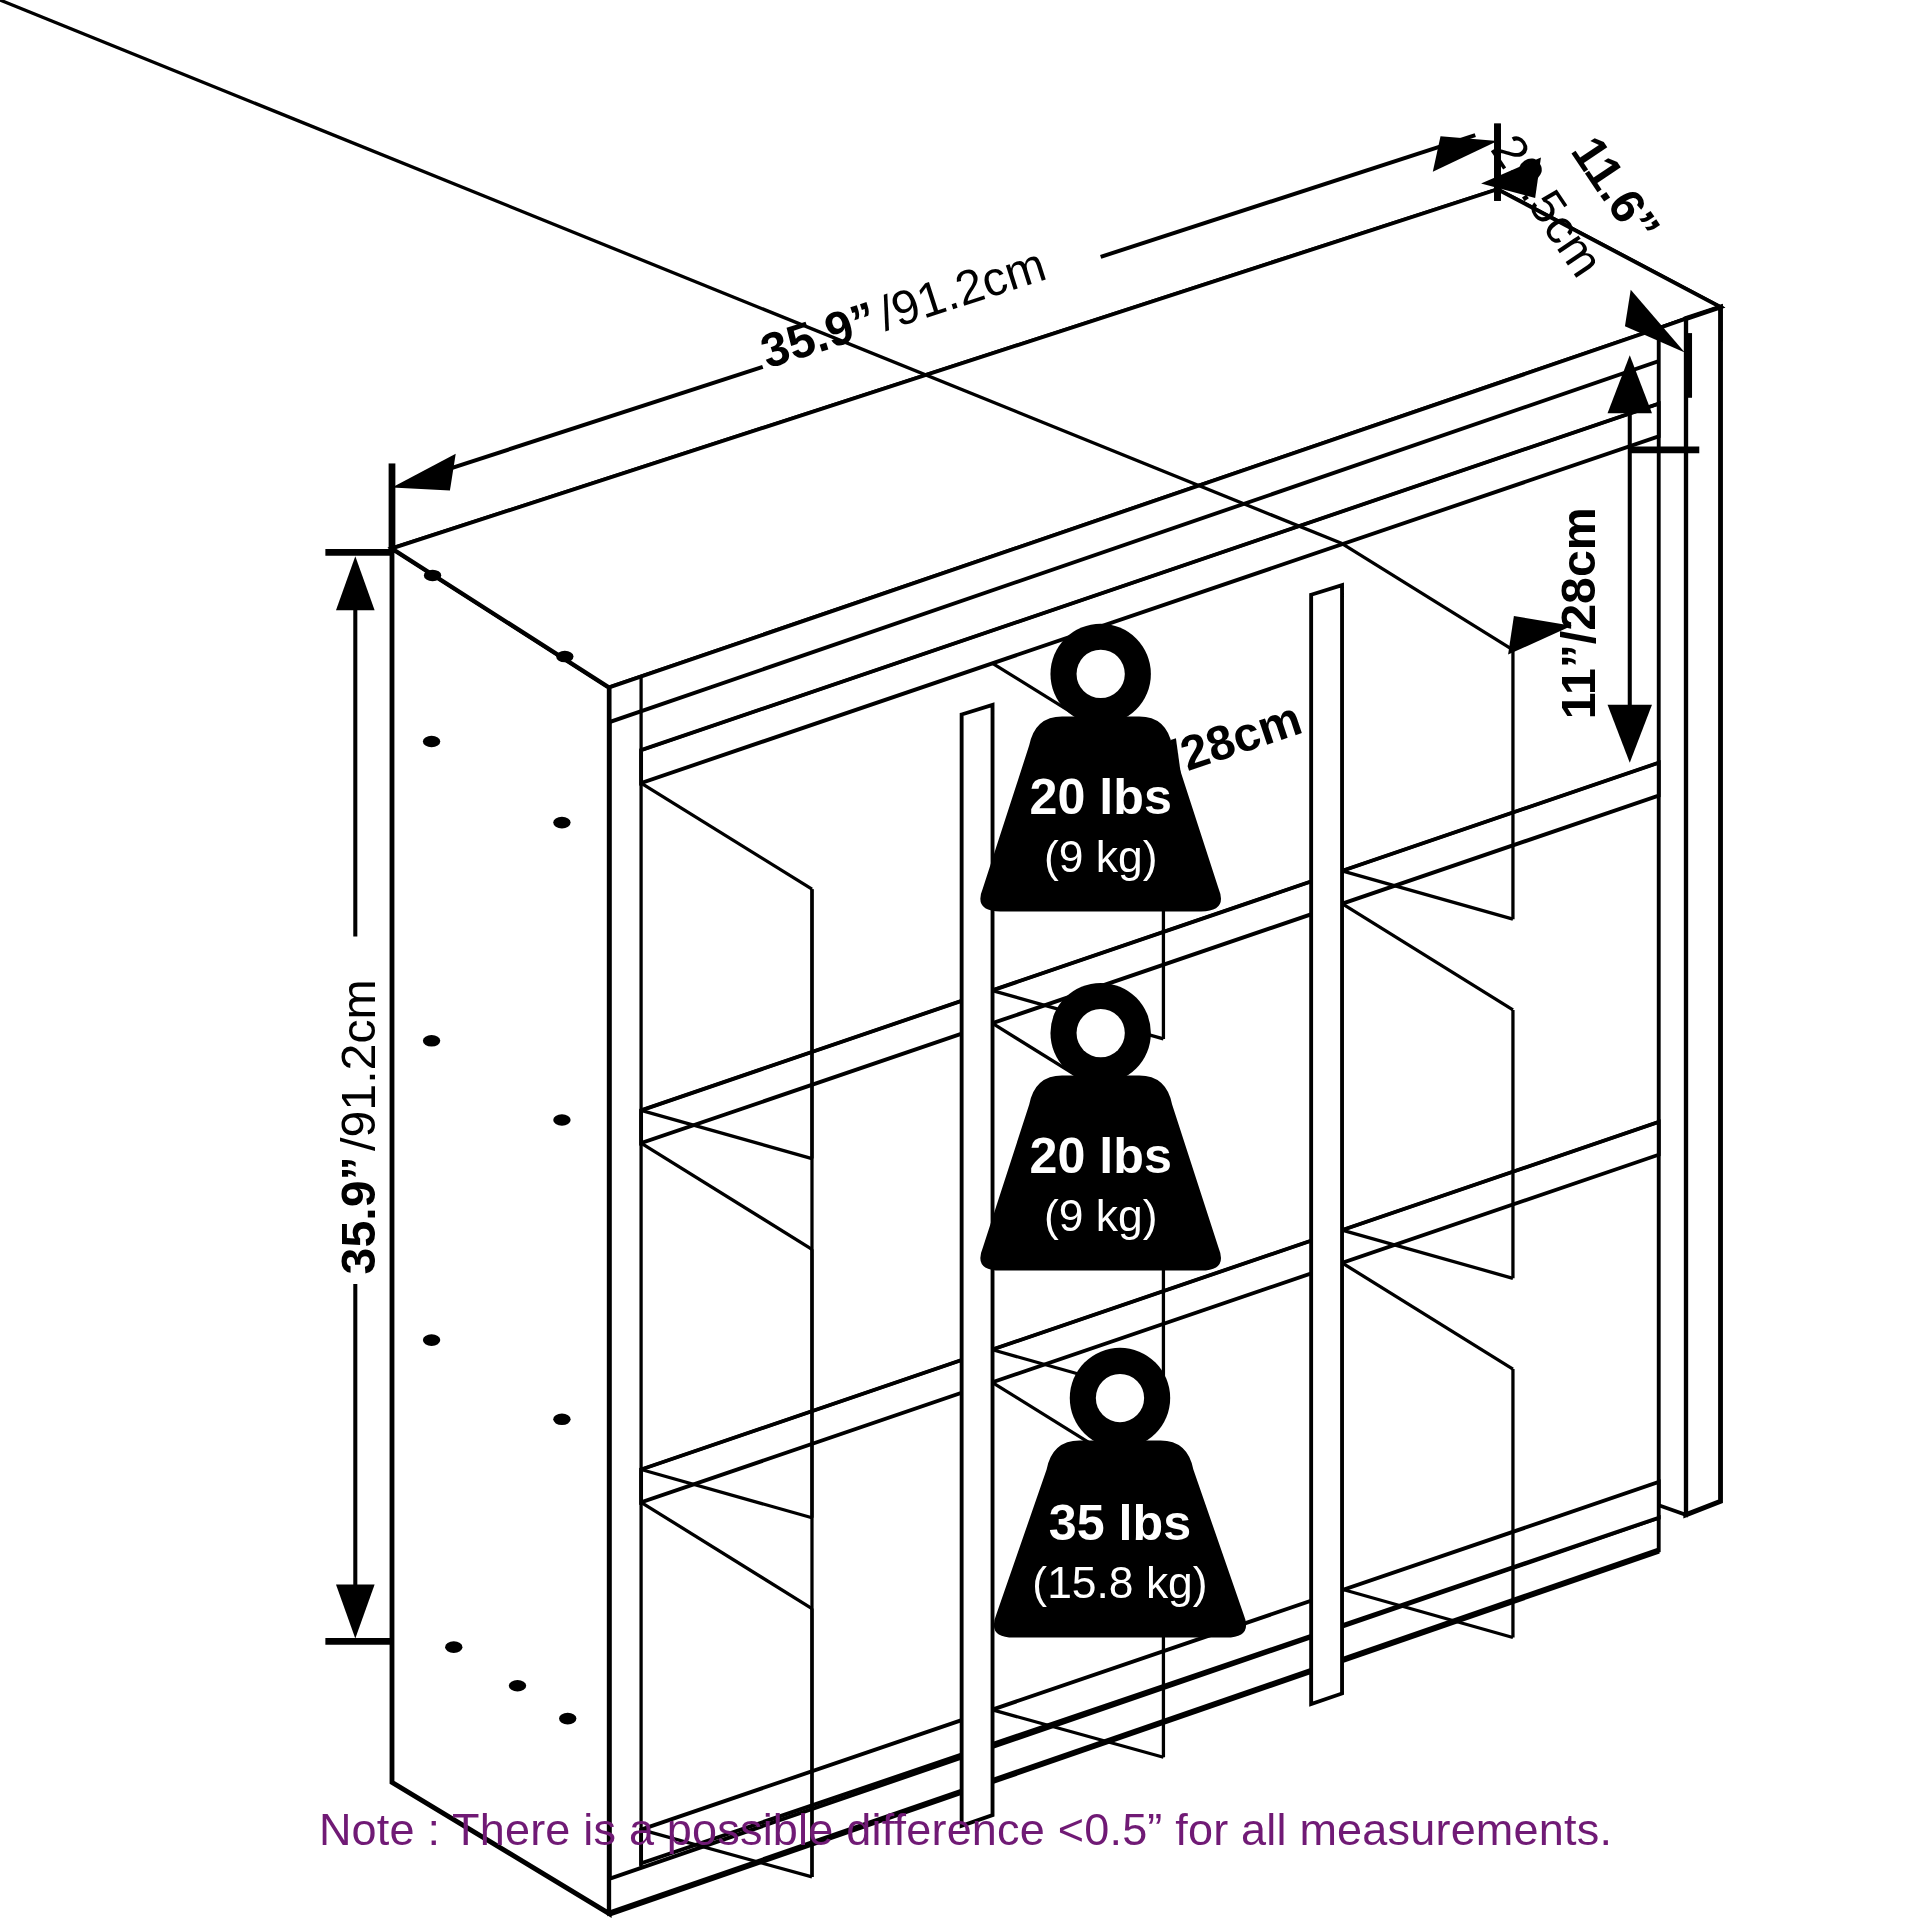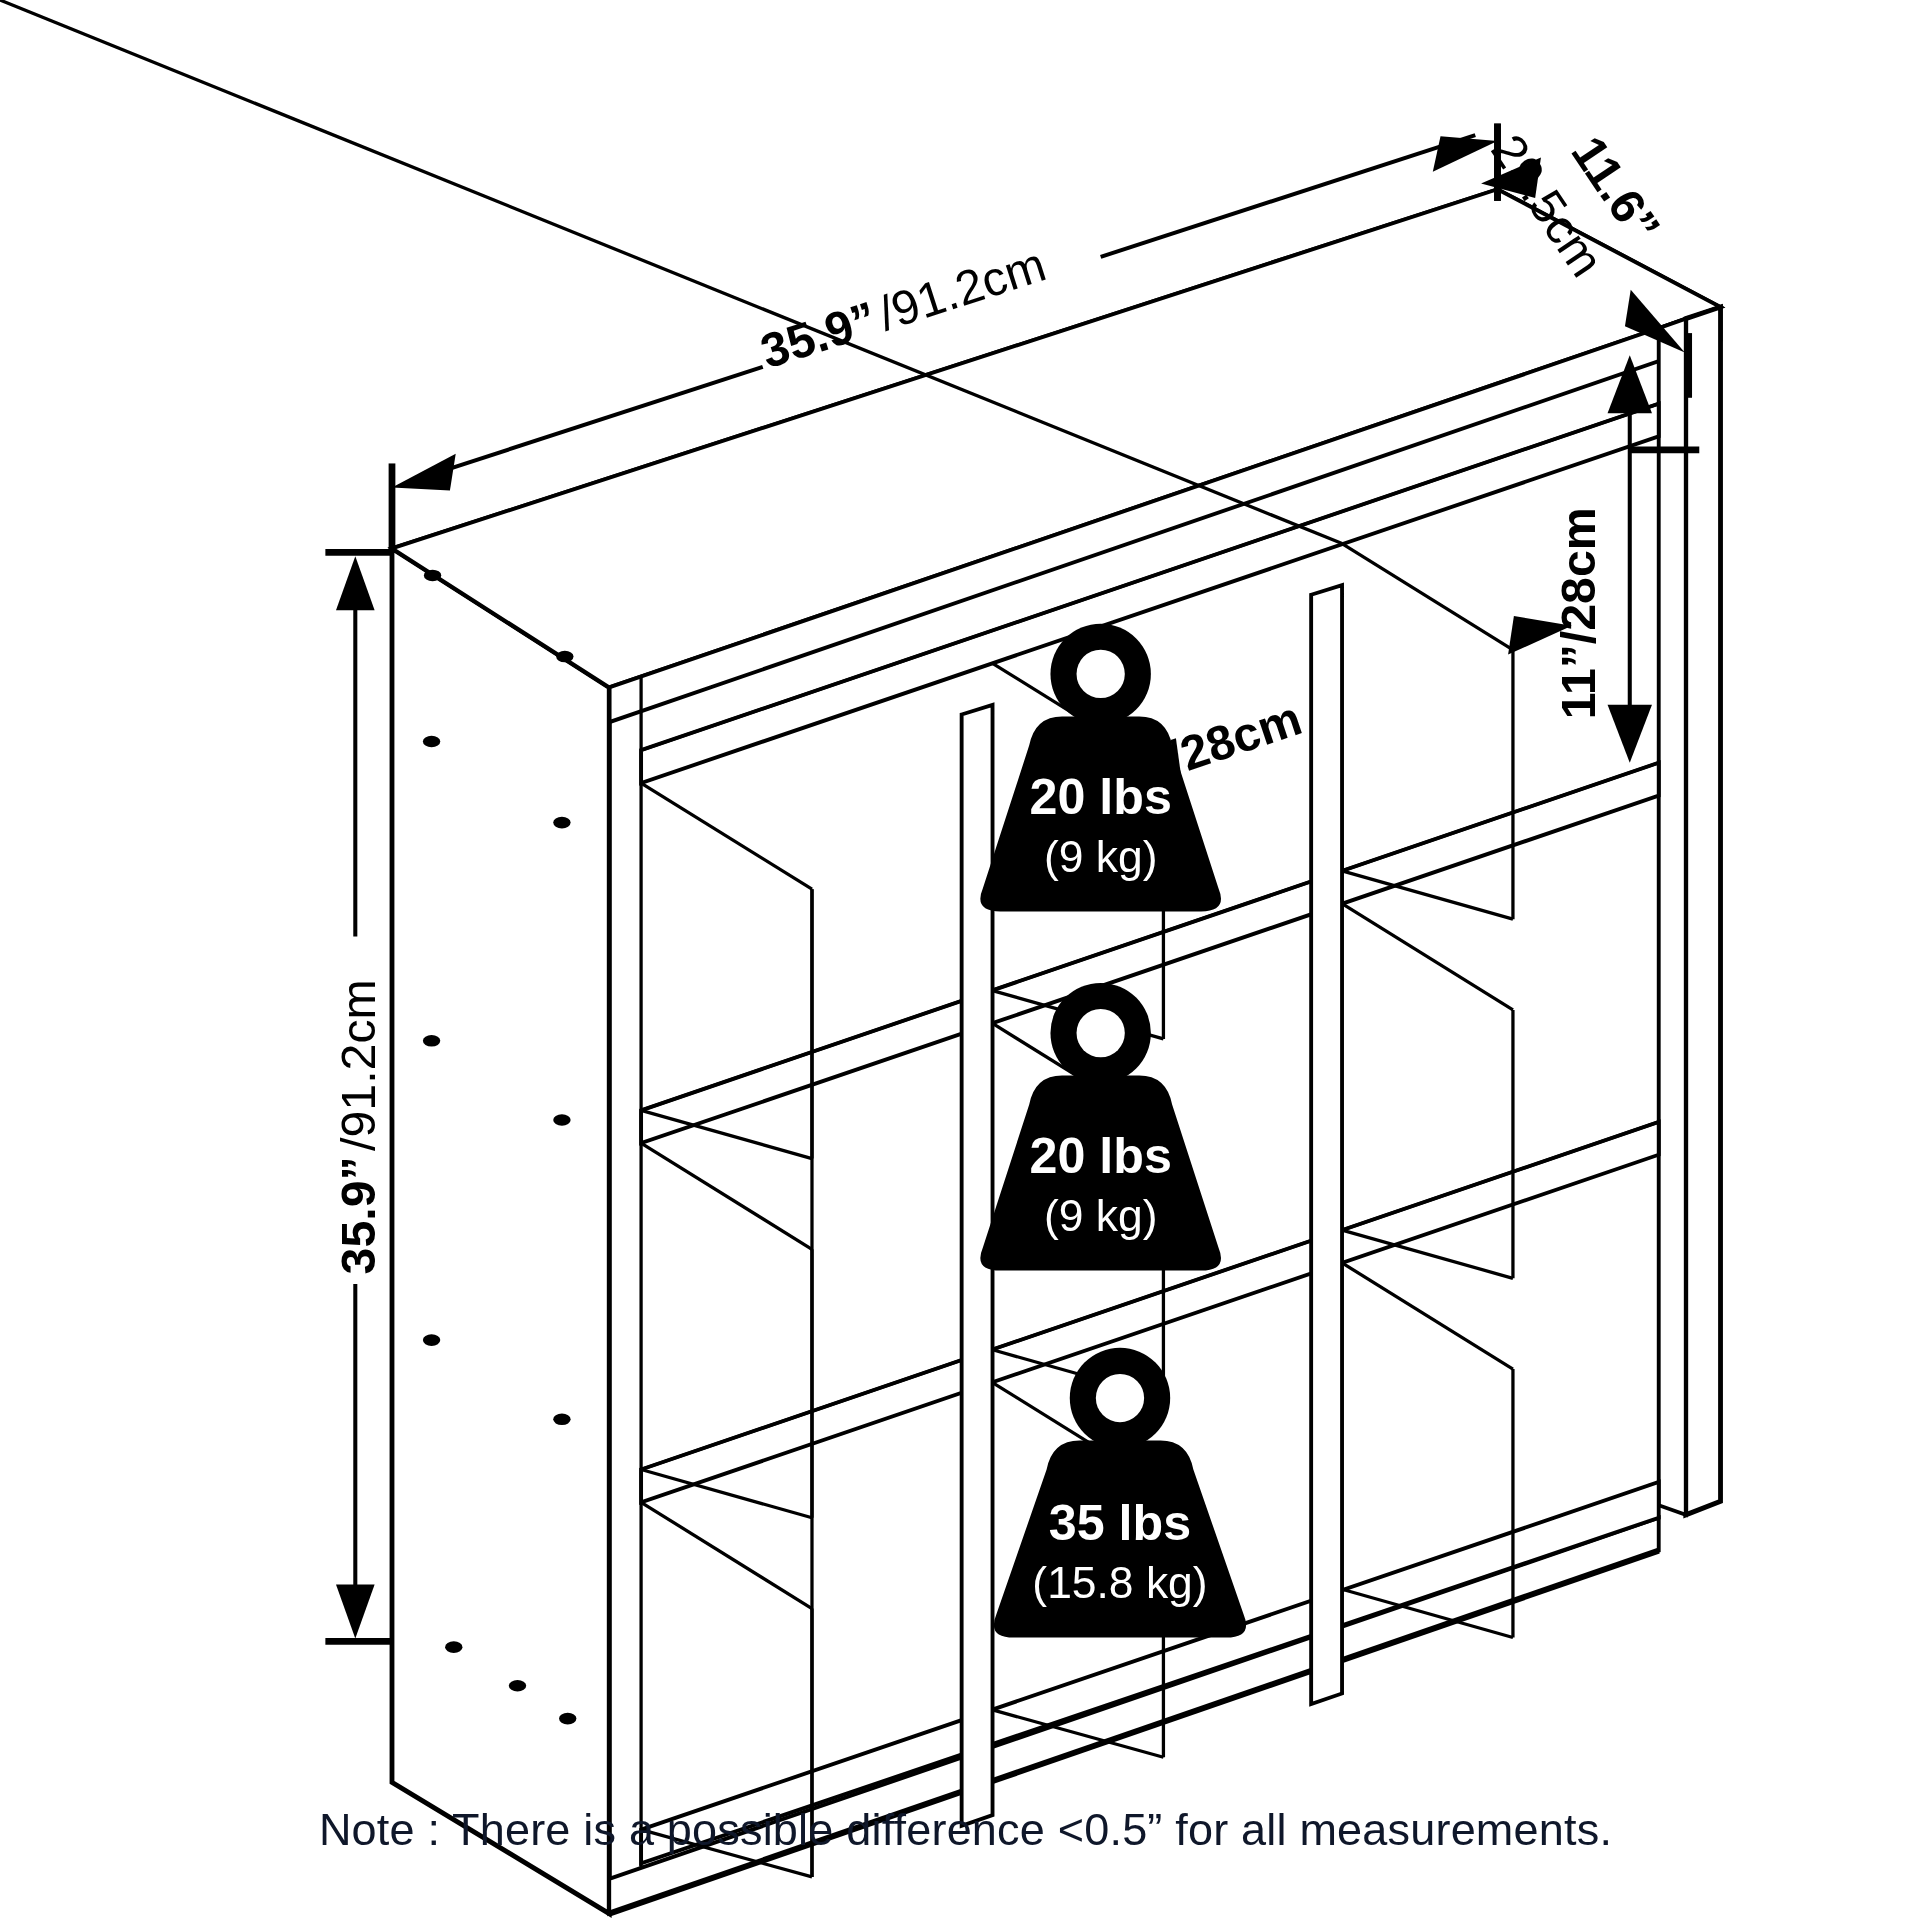--- a/index.html
+++ b/index.html
@@ -106,21 +106,21 @@
   .note-text {
     position: absolute;
     left: 0;
     top: 1804px;
     width: 1931px;
     text-align: center;
     font-family: "Liberation Sans", sans-serif;
     font-weight: normal;
     font-size: 45px;
     letter-spacing: 0.2px;
-    color: #0f172a;
+    color: #701a75;
     white-space: nowrap;
   }
 </style>
 </head>
 <body>
 
 <div id="diagram-root">
 
   <svg class="canvas" viewBox="0 0 2000 2000">
 

